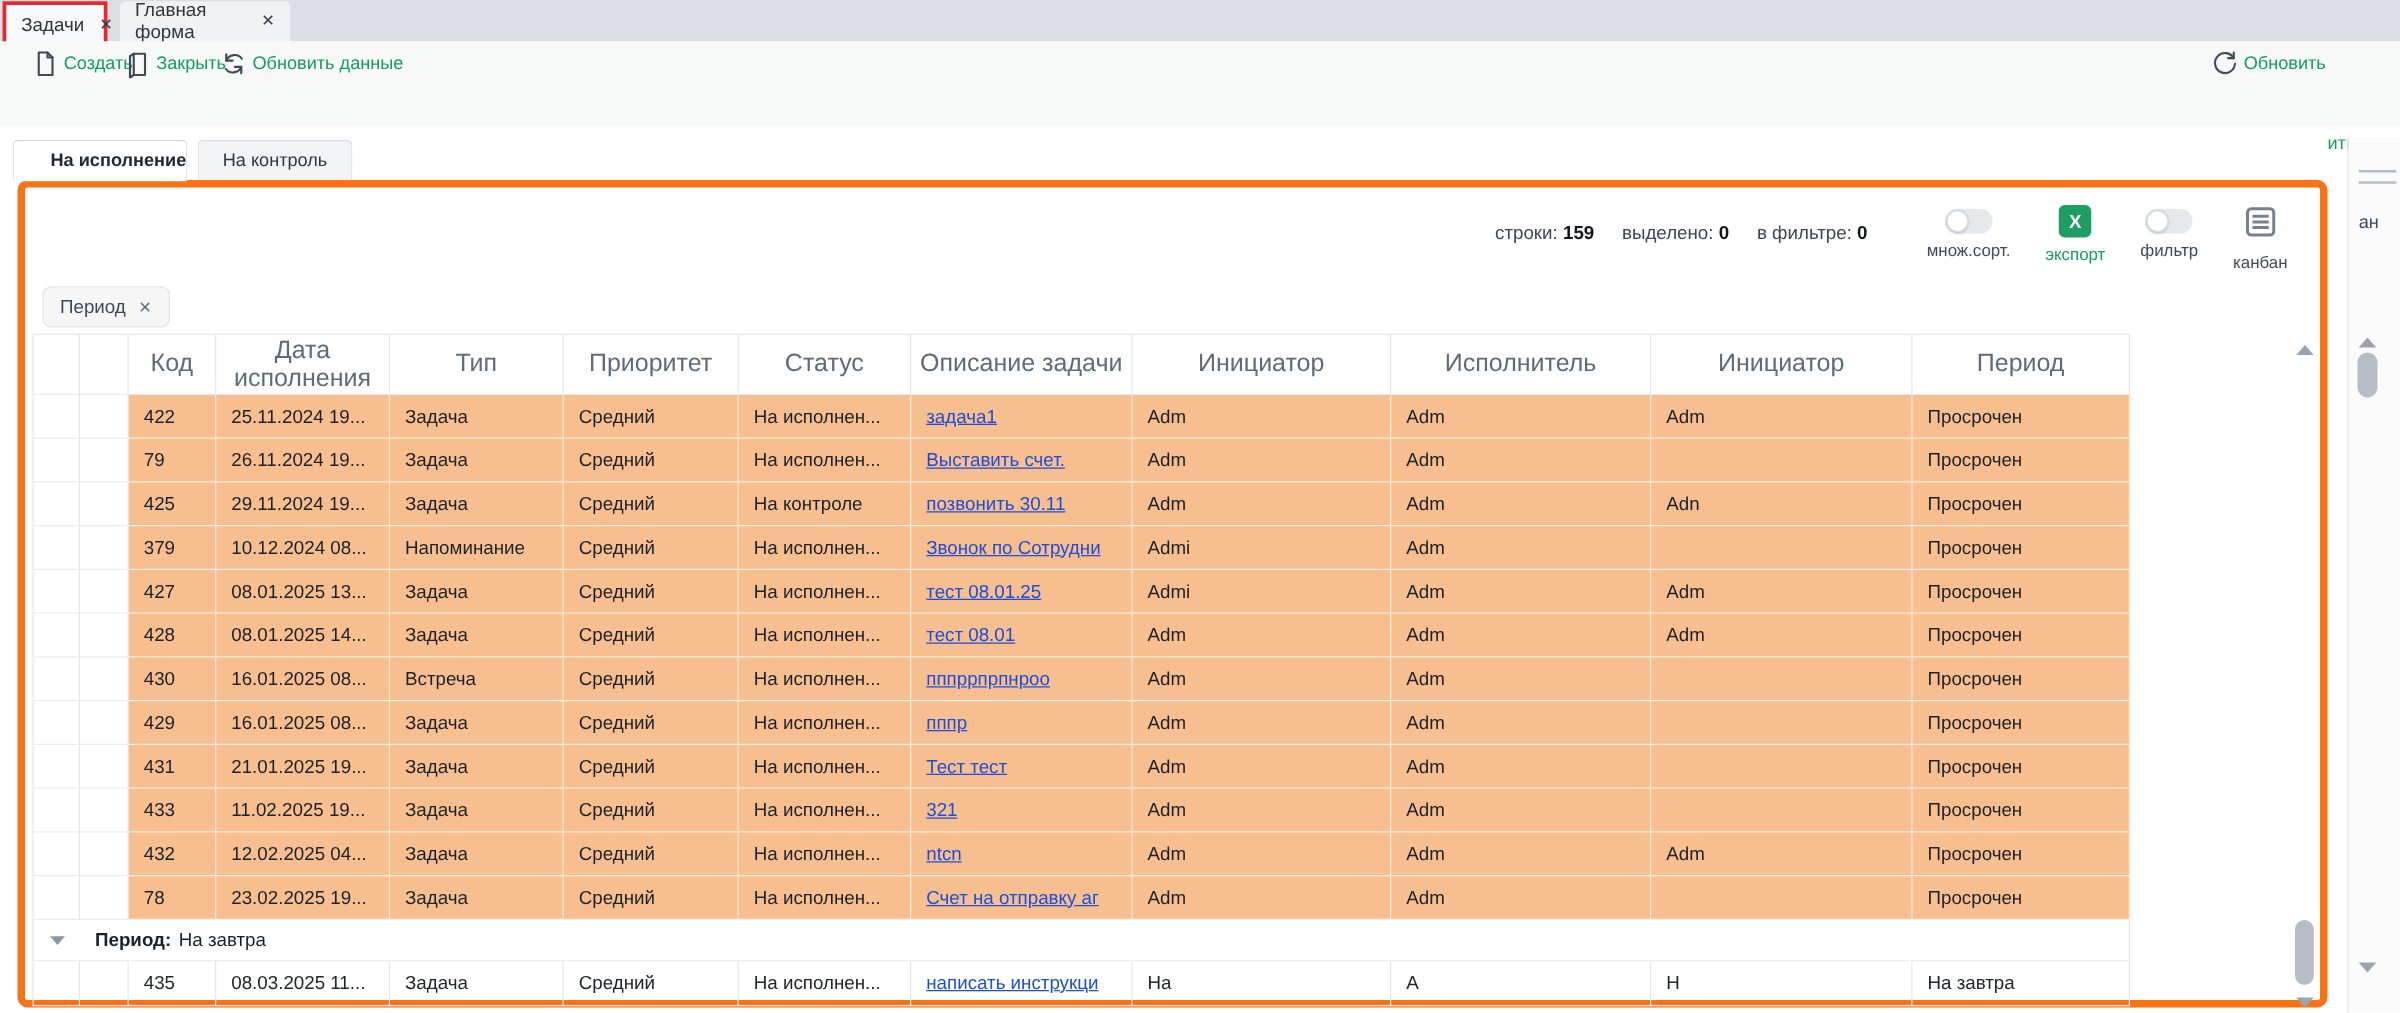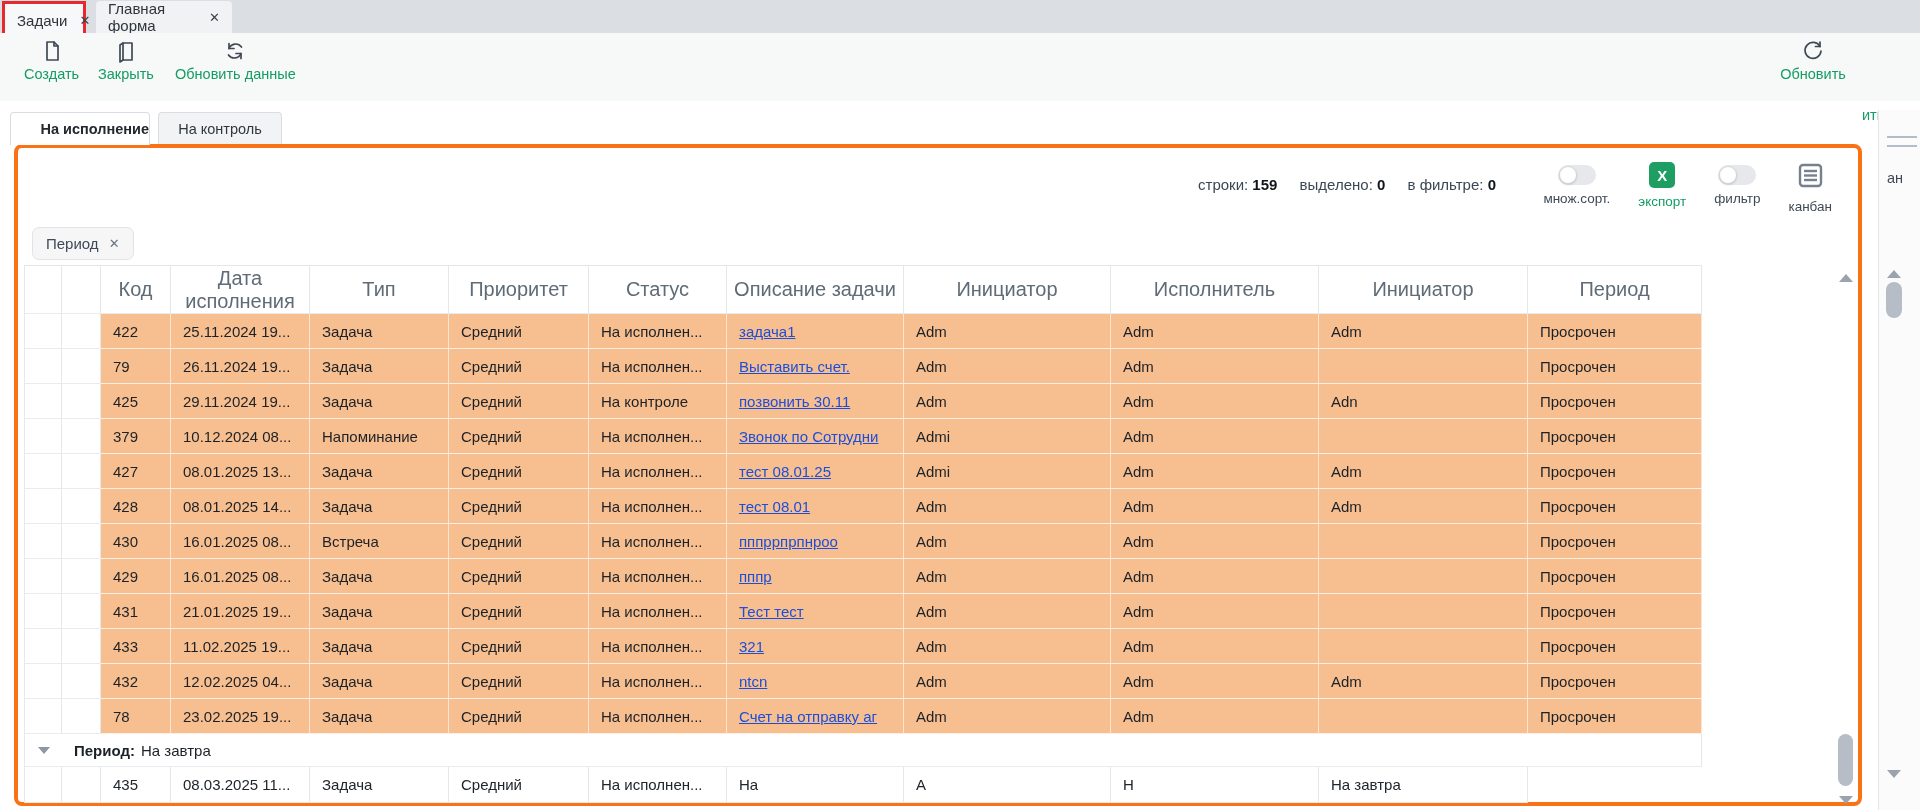--- a/index.html
+++ b/index.html
@@ -9,36 +9,36 @@
   
   .tabbar { position:absolute; left:0; top:0; width:1920px; height:33px; background:#dbdfe3; }
   .wtab { position:absolute; top:1px; height:32px; display:flex; align-items:center; gap:12px;
     padding:16px 12px; font-size:15px; color:#2e353d; cursor:default; }
   .wtab .x { font-size:13px; font-weight:bold; color:#3c434b; }
   .wtab-1 { left:2px; width:84px; background:#f7f8f9; border:3px solid #e5292d; }
   .wtab-2 { left:96px; width:136px; background:#f0f2f4; border-radius:4px 4px 0 0; }
 
   
   .toolbar { position:absolute; left:0; top:33px; width:1920px; height:68px; background:#f7f8f8; }
-  .tbtn { position:absolute; top:6px; display:flex; flex-direction:column; align-items:center; gap:3px; cursor:pointer; }
+  .tbtn { position:absolute; top:6px; display:flex; flex-direction:row; align-items:center; gap:3px; cursor:pointer; }
   .tbtn svg { display:block; }
   .tbtn .lbl { font-size:14.5px; color:#149c64; white-space:nowrap; }
   .icon-stroke { stroke:#3f4a56; fill:none; stroke-width:1.7; stroke-linejoin:round; stroke-linecap:round; }
   .clip-label { position:absolute; left:1862px; top:74px; font-size:14.5px; color:#149c64; }
 
   
   .vtabs { position:absolute; left:10px; top:112px; height:32px; }
   .vtab { position:absolute; top:0; height:32px; display:flex; align-items:center; justify-content:center;
     font-size:14.5px; border:1px solid #d9dde1; border-bottom:none; border-radius:4px 4px 0 0; cursor:pointer; }
   .vtab-active { left:0; width:140px; background:#fff; font-weight:bold; color:#23292f; z-index:3; height:33px;justify-content:flex-end; }
   .vtab-idle { left:148px; width:124px; background:#f2f3f5; color:#30373e; }
 
   
   .panel { position:absolute; left:14px; top:144px; width:1848px; height:662px;
-    background:#fff; border:4px solid #f97316; border-radius:8px; }
+    background:#fff; border:6px solid #f97316; border-radius:8px; }
 
   .stats { position:absolute; right:362px; top:28px; font-size:15px; color:#3b4754; white-space:nowrap; }
   .stats b { color:#10151c; }
   .stats span.grp { margin-left:18px; }
 
   .controls { position:absolute; right:26px; top:14px; display:flex; gap:28px; }
   .ctrl { display:flex; flex-direction:column; align-items:center; gap:6px; cursor:pointer; }
   .ctrl .clabel { font-size:13.5px; color:#3f4a56; white-space:nowrap; }
   .ctrl .clabel.green { color:#149c64; }
   .toggle { width:38px; height:20px; border-radius:10px; background:#e6e8eb; position:relative; margin-top:3px; }
@@ -418,20 +418,23 @@
     </div>
     <div class="tbody lastrow">
         <div class="trow">
           <div class="c"></div>
           <div class="c"></div>
           <div class="c oc">435</div>
           <div class="c oc">08.03.2025 11...</div>
           <div class="c oc">Задача</div>
           <div class="c oc">Средний</div>
           <div class="c oc">На исполнен...</div>
+          <div class="c oc">
+            <a class="link">написать инструкци</a>
+          </div>
           <div class="c oc">На</div>
           <div class="c oc">А</div>
           <div class="c oc">Н</div>
           <div class="c oc">На завтра</div>
         </div>
       </div>
   </div>
 
   <div class="in-sb">
     <div class="tri-up-s"></div>

